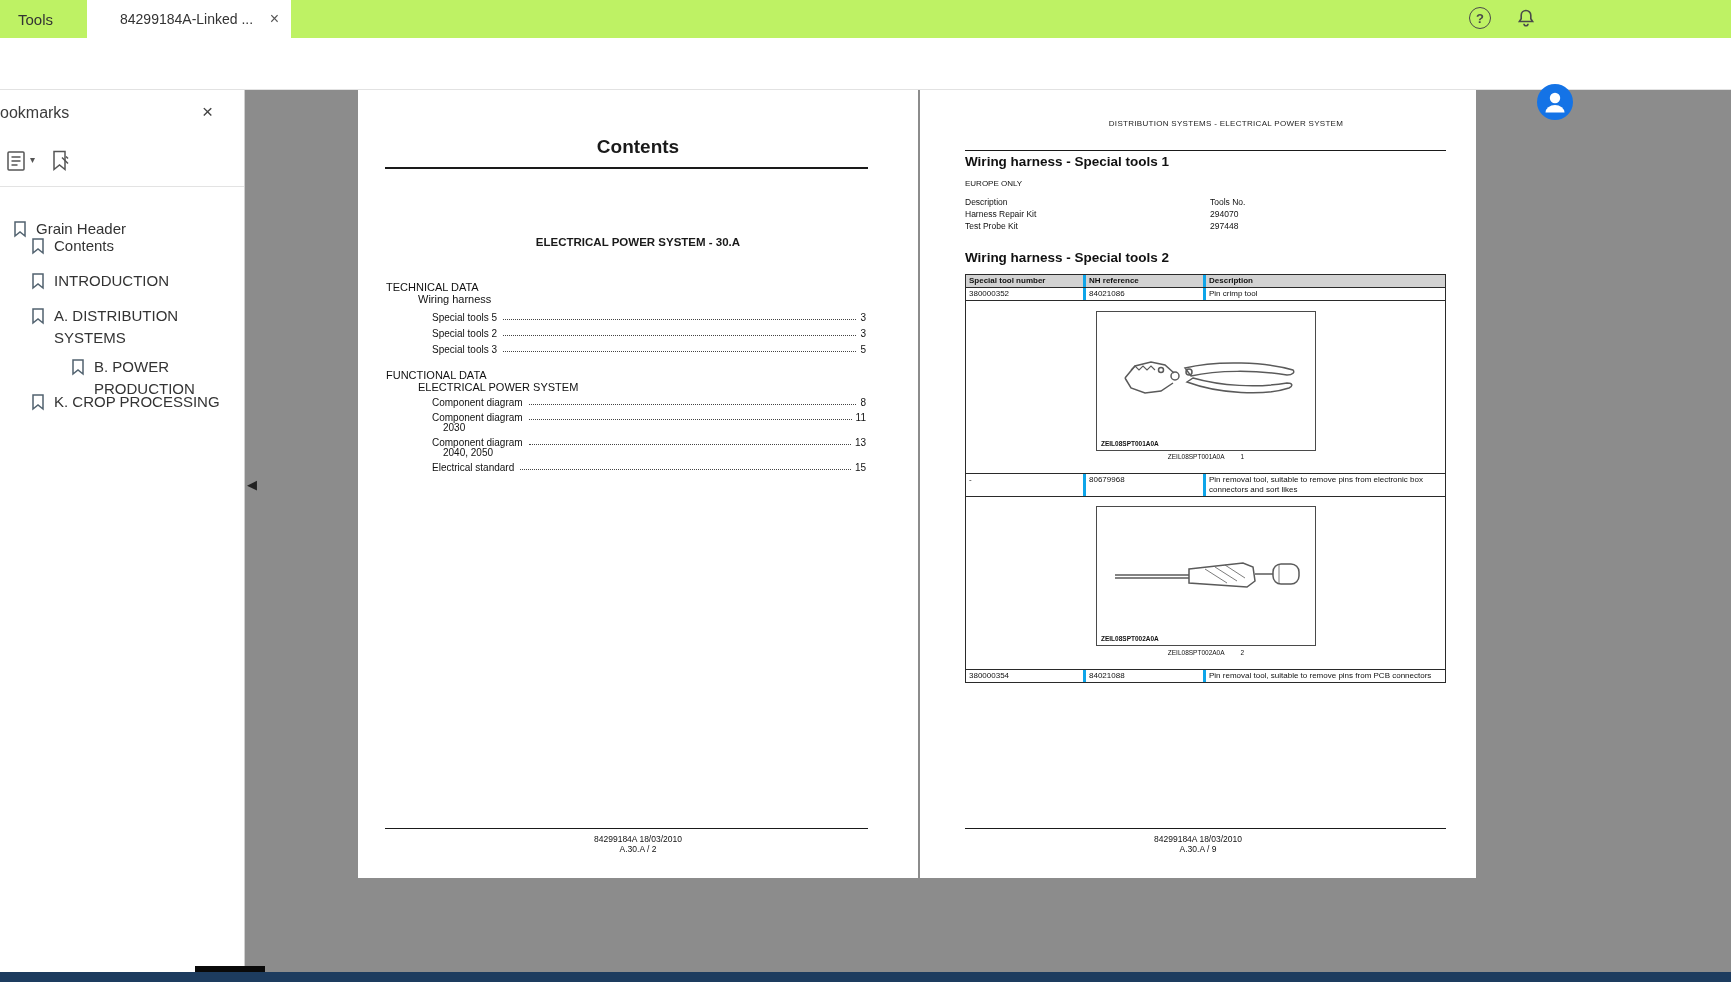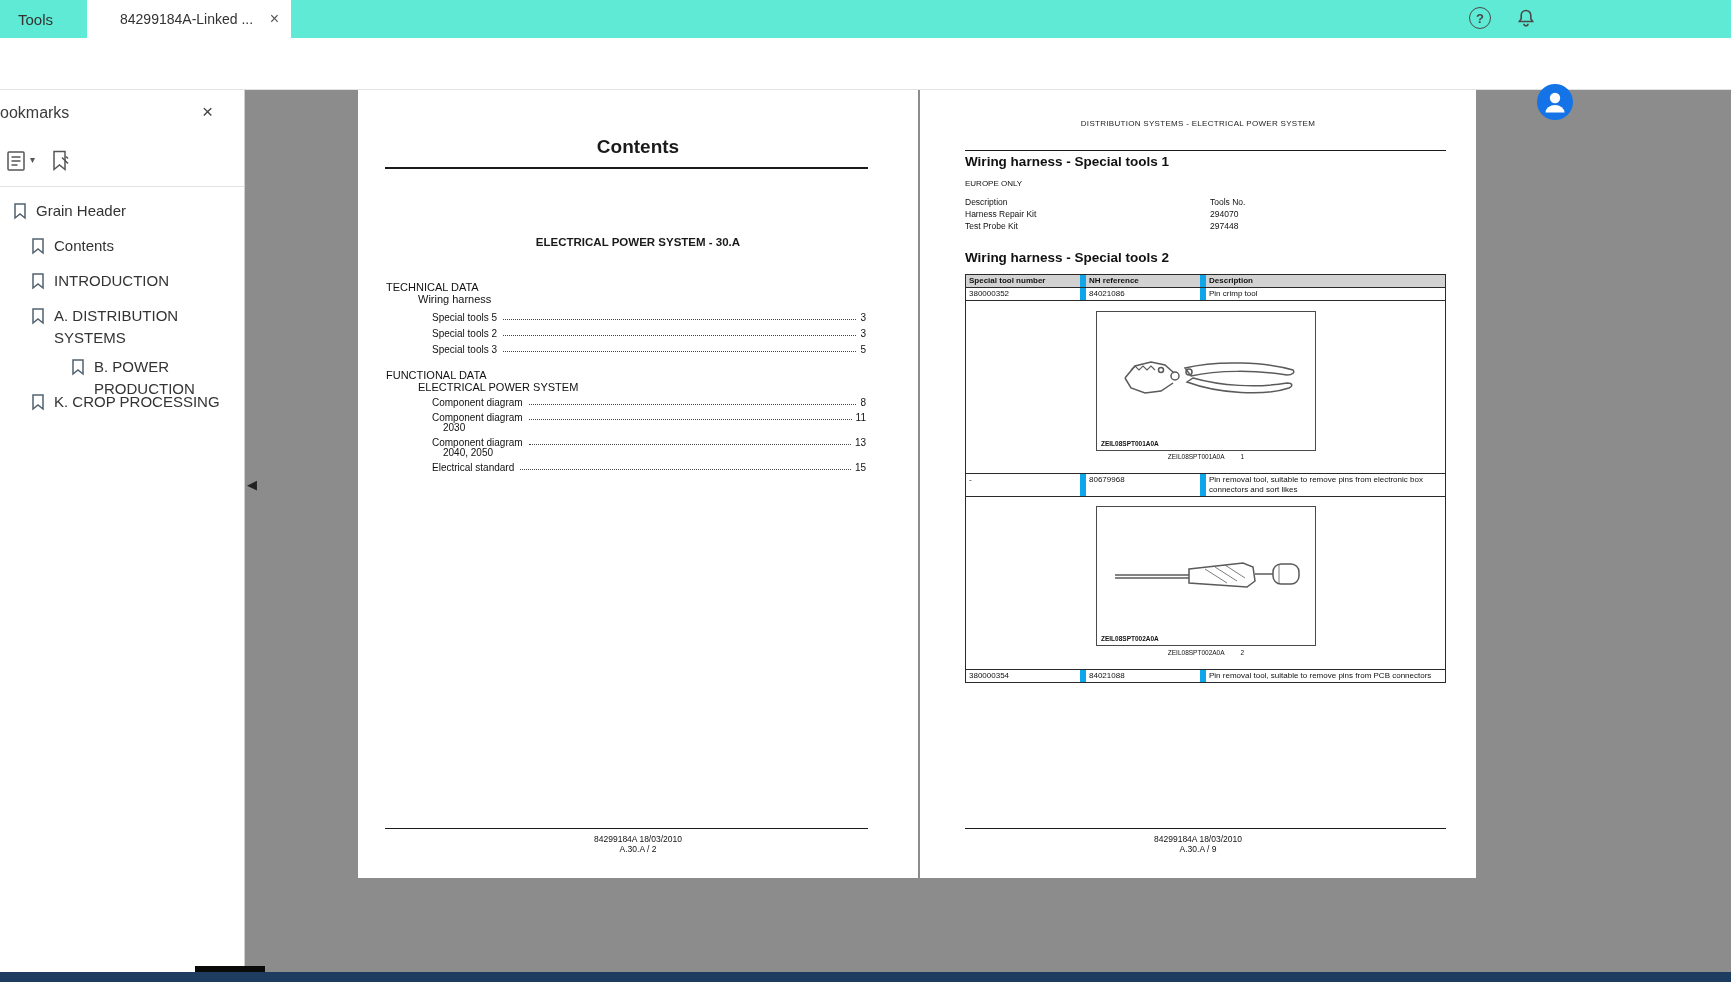--- a/index.html
+++ b/index.html
@@ -1,18 +1,18 @@
 <!DOCTYPE html>
 <html><head>
 <meta charset="utf-8">
 <style>
   html,body{margin:0;padding:0;background:#8c8c8c;font-family:"Liberation Sans",sans-serif;}
   .app{position:relative;width:1731px;height:982px;background:#8c8c8c;overflow:hidden;}
   
-  .tabbar{position:absolute;left:0;top:0;width:100%;height:38px;background:#5eead4;}
+  .tabbar{position:absolute;left:0;top:0;width:100%;height:38px;background:#bef264;}
   .tab-tools{position:absolute;left:0;top:0;width:86px;height:38px;display:flex;align-items:center;padding-left:18px;box-sizing:border-box;font-size:15px;color:#333;cursor:pointer;}
   .tab-doc{position:absolute;left:87px;top:0;width:204px;height:38px;background:#fff;display:flex;align-items:center;box-sizing:border-box;padding:0 8px 0 33px;font-size:14px;color:#333;}
   .tab-doc .tab-title{flex:1;white-space:nowrap;overflow:hidden;}
   .tab-close{font-size:16px;color:#555;padding:0 4px;cursor:pointer;}
   .help-btn{position:absolute;left:1469px;top:7px;width:22px;height:22px;border:1.6px solid #4a4a4a;border-radius:50%;box-sizing:border-box;display:flex;align-items:center;justify-content:center;font-size:13px;font-weight:bold;color:#4a4a4a;cursor:pointer;}
   .bell-btn{position:absolute;left:1514px;top:6px;width:24px;height:24px;color:#4a4a4a;cursor:pointer;}
   
   .toolbar{position:absolute;left:0;top:38px;width:100%;height:52px;background:#fff;border-bottom:1px solid #e2e2e2;box-sizing:border-box;}
   .tbtn{position:absolute;top:52px;width:24px;height:24px;color:#4b4b4b;cursor:pointer;}
   .tbtn svg{width:24px;height:24px;display:block;}
@@ -23,21 +23,21 @@
   .avatar{position:absolute;left:1537px;top:46px;width:36px;height:36px;border-radius:50%;background:#1473e6;cursor:pointer;}
   
   .sidebar{position:absolute;left:0;top:90px;width:245px;bottom:10px;background:#fff;border-right:1px solid #cfcfcf;box-sizing:border-box;}
   .sb-title{position:absolute;left:0;top:14px;font-size:16px;color:#3c3c3c;}
   .sb-close{position:absolute;left:202px;top:11px;font-size:19px;color:#444;cursor:pointer;}
   .sb-tool{position:absolute;top:58px;width:26px;height:26px;color:#555;cursor:pointer;}
   .sb-tool svg{width:26px;height:26px;display:block;}
   .sb-caret{position:absolute;left:30px;top:64px;font-size:10px;color:#555;cursor:pointer;}
   .sb-divider{position:absolute;left:0;top:96px;width:100%;height:1px;background:#e3e3e3;}
   .bm-item{position:absolute;left:0;display:flex;align-items:flex-start;padding-left:30px;cursor:pointer;}
-  .bm-item.root{padding-left:12px;}
+  .bm-item.root{padding-left:12px;margin-top:18px;}
   .bm-icon{width:16px;height:18px;margin-right:8px;flex:0 0 auto;margin-top:2px;}
   .bm-icon svg{width:16px;height:18px;display:block;}
   .bm-label{font-size:15px;color:#333;line-height:22px;width:172px;}
   .splitter-handle{position:absolute;left:247px;top:478px;font-size:13px;color:#222;cursor:pointer;line-height:14px;}
   
   .page{position:absolute;top:90px;height:788px;background:#ffffff;color:#1a1a1a;}
   .page-left{left:358px;width:560px;}
   .page-right{left:920px;width:556px;}
   .abs{position:absolute;}
   .ctr{left:0;width:100%;text-align:center;}
@@ -49,30 +49,30 @@
   .lp-h2{top:146px;font-size:11.5px;font-weight:bold;}
   .toc-heading{font-size:11px;color:#111;}
   .toc-sub{font-size:11px;color:#111;}
   .toc-block{position:absolute;left:74px;right:52px;}
   .toc-row{display:flex;align-items:flex-end;height:16px;font-size:10px;color:#111;}
   .toc-row .leader{flex:1;border-bottom:1.5px dotted #444;margin:0 4px 3px 6px;}
   .toc-note{height:10px;line-height:10px;font-size:10px;padding-left:11px;color:#111;}
   .pg-footer1{font-size:8.5px;color:#111;}
   .pg-footer2{font-size:8.5px;color:#111;}
   
-  .rp-header{top:29px;font-size:8px;letter-spacing:0.3px;color:#222;}
+  .rp-header{top:29px;font-size:8px;letter-spacing:0.3px;color:#222;margin-left:28px;}
   .rp-sect{position:absolute;left:45px;font-size:13.5px;font-weight:bold;color:#111;}
   .rp-region{position:absolute;left:45px;font-size:8px;color:#111;}
   .st-block{position:absolute;left:45px;top:106px;width:481px;font-size:8.5px;color:#111;}
   .st-row{display:flex;height:12px;line-height:12px;}
   .st-c1{width:245px;}
   .tool-table{position:absolute;left:45px;top:184px;width:481px;border:1px solid #2a2a2a;box-sizing:border-box;}
   .tt-row{display:grid;grid-template-columns:120px 120px 1fr;}
   .tt-row + .tt-row{border-top:1px solid #2a2a2a;}
-  .tt-cell{padding:1px 3px;font-size:8px;line-height:10px;color:#111;border-right:6px solid #0ea5e9;}
+  .tt-cell{padding:1px 3px;font-size:8px;line-height:10px;color:#111;border-right:3px solid #0ea5e9;}
   .tt-cell:last-child{border-right:none;}
   .tt-head{background:#d2d2d2;}
   .tt-head .tt-cell{font-weight:bold;}
   .tt-fig{position:relative;height:172px;}
   .fig-box{position:absolute;left:130px;width:220px;height:140px;border:1px solid #4a4a4a;box-sizing:border-box;}
   .fig-box svg{width:100%;height:100%;display:block;}
   .fig-inner-code{position:absolute;left:4px;bottom:3px;font-size:6.5px;font-weight:bold;color:#111;}
   .fig-caption{position:absolute;left:130px;width:220px;text-align:center;font-size:6.5px;color:#111;}
   .fig-caption .fig-num{margin-left:16px;}
   

